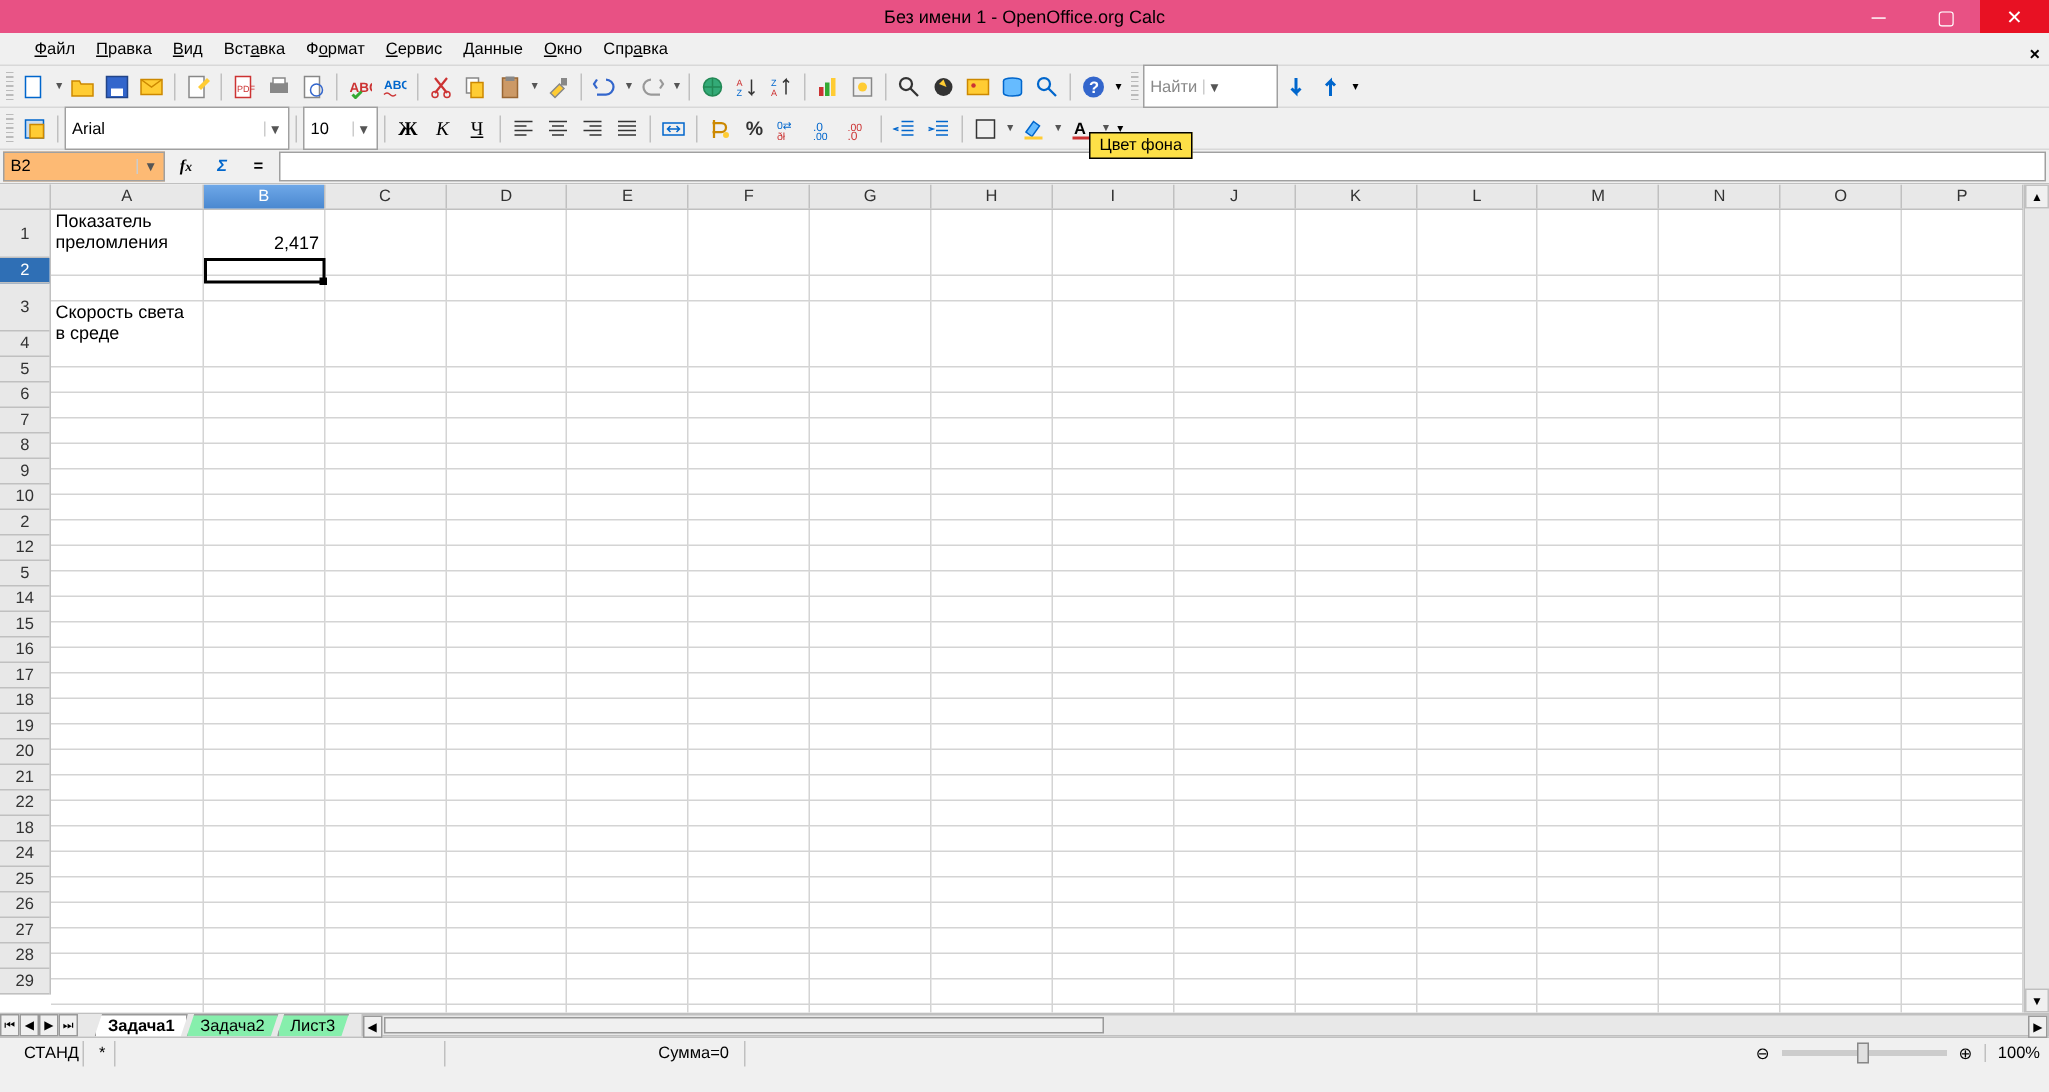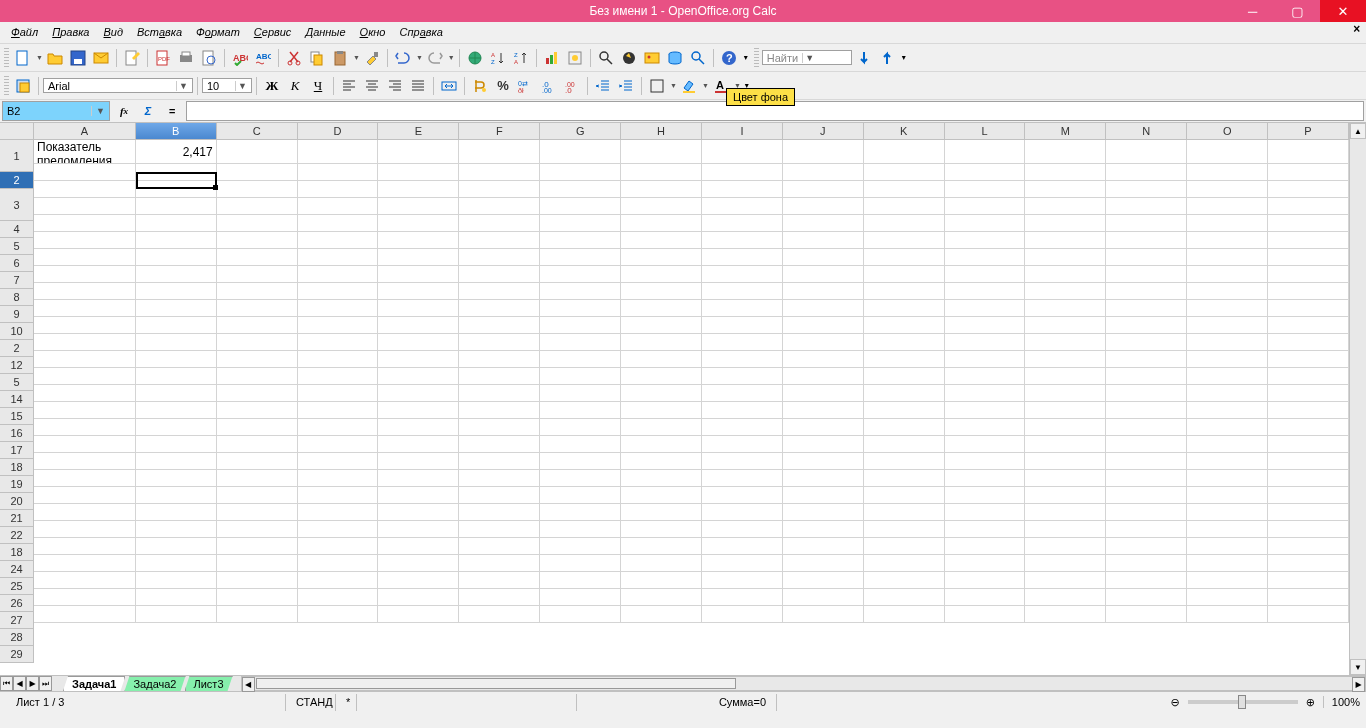--- a/index.html
+++ b/index.html
@@ -1,57 +1,57 @@
 <!DOCTYPE html>
 <html><head>
 <meta charset="utf-8">
 <style>
 * { margin:0; padding:0; box-sizing:border-box; }
 body { font-family:Tahoma,Arial,sans-serif; font-size:11px; background:#f0f0f0; overflow:hidden; width:1366px; height:728px; position:relative;}
 .titlebar { background:#e85184; height:22px; display:flex; align-items:center; justify-content:center; position:relative;}
-.titlebar .title { color:#ffffff; font-size:12px;}
+.titlebar .title { color:#000000; font-size:12px;}
 .winbtns { position:absolute; right:0; top:0; display:flex; height:22px;}
 .winbtn { width:45px; height:22px; display:flex; align-items:center; justify-content:center; color:#fff; font-size:13px;}
 .winbtn.close { background:#e81123; width:46px;}
-.menubar { background:#f0f0f0; height:22px; display:flex; align-items:flex-start; padding:0 4px; border-bottom:1px solid #d8d8d8; position:relative;font-style:italic;}
+.menubar { background:#f0f0f0; height:22px; display:flex; align-items:flex-end; padding:0 16px; border-bottom:1px solid #d8d8d8; position:relative;}
 .menubar .mitem { padding:0 7px; height:20px; display:flex; align-items:center; cursor:default;}
 .menubar .mitem span { text-decoration:none;}
 .menubar .mitem u { text-decoration:underline;}
 .menuclose { position:absolute; right:6px; font-size:12px; font-weight:bold;}
 .toolbar { background:#f0f0f0; height:28px; display:flex; align-items:center; padding:0 2px; border-bottom:1px solid #d8d8d8; gap:1px; position:relative;}
 .grip { width:5px; height:20px; background:repeating-linear-gradient(to bottom,#bbb 0,#bbb 1px,transparent 1px,transparent 3px); margin:0 2px;}
 .tbtn { width:22px; height:22px; display:flex; align-items:center; justify-content:center; border:1px solid transparent; border-radius:2px;}
 .tsep { width:1px; height:18px; background:#c0c0c0; margin:0 3px;}
-.combo { height:15px; border:1px solid #a0a0a0; background:#fff; display:flex; align-items:center; padding:0 2px 0 4px; font-size:11px;}
+.combo { height:29px; border:1px solid #a0a0a0; background:#fff; display:flex; align-items:center; padding:0 2px 0 4px; font-size:11px;}
 .combo .cdrop { width:14px; text-align:center; font-size:9px; color:#555; border-left:1px solid #ccc; margin-left:4px;}
 .fontcombo { width:150px;}
 .sizecombo { width:50px;}
 .findcombo { width:90px;}
 svg.ico { width:16px; height:16px;}
 .drop { font-size:7px; color:#555; margin-left:1px;}
 .tooltip { position:absolute; background:#fde047; border:1px solid #000; padding:2px 6px; font-size:11px; z-index:100; top:16px; left:726px;}
 .cellref-bar { height:23px; background:#f0f0f0; border-bottom:1px solid #c0c0c0; display:flex; align-items:center; padding:0 2px; gap:4px;}
-.cellref { width:108px; height:20px; border:1px solid #a0a0a0; background:#7dd3fc; display:flex; align-items:center; padding:0 4px;}
+.cellref { width:108px; height:20px; border:1px solid #a0a0a0; background:#fdba74; display:flex; align-items:center; padding:0 4px;}
 .cellref .cdrop { margin-left:auto; font-size:9px; color:#555; border-left:1px solid #ccc; padding-left:4px;}
 .fxbtn { width:20px; height:20px; display:flex; align-items:center; justify-content:center; font-style:italic; font-weight:bold;}
 .formulainp { flex:1; height:20px; border:1px solid #a0a0a0; background:#fff; padding:0 4px;}
 .sheet-area { position:relative; height:552px; background:#fff; display:flex;}
 .rowhdrs { width:34px; background:#e8e8e8; border-right:1px solid #c0c0c0;}
 .corner { height:17px; background:#e8e8e8; border-bottom:1px solid #c0c0c0; border-right:1px solid #c0c0c0;}
 .rh { height:17px; border-bottom:1px solid #c0c0c0; display:flex; align-items:center; justify-content:center; font-size:11px; color:#333;}
 .rh.tall { height:32px;}
 .rh.sel { background:#2f6fb5; color:#fff;}
 .gridwrap { flex:1; position:relative; overflow:hidden;}
 .colhdrs { height:17px; display:flex; background:#e8e8e8; border-bottom:1px solid #c0c0c0;}
 .ch { width:81px; border-right:1px solid #c0c0c0; display:flex; align-items:center; justify-content:center; font-size:11px; color:#333;}
 .ch.wide { width:102px;}
 .ch.sel { background:linear-gradient(#6fa8e8,#4a88d0); color:#fff;}
 .gridrows { position:relative;}
 .gr { display:flex; height:17px;}
-.gr.tall { height:24px;}
+.gr.tall { height:44px;}
 .gc { width:81px; border-right:1px solid #d4d4d4; border-bottom:1px solid #d4d4d4; padding:0 3px; font-size:12px; display:flex; align-items:center; overflow:hidden;}
 .gc.wide { width:102px;}
 .gc.r { justify-content:flex-end;}
 .gc.wrap { line-height:1.15; align-items:flex-start; padding-top:1px; white-space:normal;}
 .cursor-cell { position:absolute; border:2px solid #000; pointer-events:none;}
 .fillhandle { position:absolute; width:5px; height:5px; background:#000; right:-3px; bottom:-3px;}
 .vscroll { width:17px; background:#e8e8e8; border-left:1px solid #c0c0c0; position:relative;}
 .vsbtn { height:16px; background:#f0f0f0; border:1px solid #c0c0c0; display:flex; align-items:center; justify-content:center; font-size:8px;}
 .tabbar { height:16px; background:#e8e8e8; display:flex; align-items:center; border-top:1px solid #c0c0c0;}
 .tabnav { width:13px; height:15px; border:1px solid #999; background:#f0f0f0; display:flex; align-items:center; justify-content:center; font-size:8px;}
@@ -525,20 +525,38 @@
           <div class="gc"></div>
           <div class="gc"></div>
           <div class="gc"></div>
           <div class="gc"></div>
           <div class="gc"></div>
           <div class="gc"></div>
           <div class="gc"></div>
           <div class="gc"></div>
           <div class="gc"></div>
         </div>
+        <div class="gr tall">
+          <div class="gc wide wrap">Скорость света в среде</div>
+          <div class="gc"></div>
+          <div class="gc"></div>
+          <div class="gc"></div>
+          <div class="gc"></div>
+          <div class="gc"></div>
+          <div class="gc"></div>
+          <div class="gc"></div>
+          <div class="gc"></div>
+          <div class="gc"></div>
+          <div class="gc"></div>
+          <div class="gc"></div>
+          <div class="gc"></div>
+          <div class="gc"></div>
+          <div class="gc"></div>
+          <div class="gc"></div>
+        </div>
         <div class="gr">
           <div class="gc wide"></div>
           <div class="gc"></div>
           <div class="gc"></div>
           <div class="gc"></div>
           <div class="gc"></div>
           <div class="gc"></div>
           <div class="gc"></div>
           <div class="gc"></div>
           <div class="gc"></div>
@@ -1024,21 +1042,20 @@
     </div>
   <div class="hscroll">
     <div class="tabnav">◀</div>
     <div class="hsthumb"></div>
     <div style="flex:1"></div>
     <div class="tabnav">▶</div>
   </div>
 </div>
 
 <div class="statusbar">
-  <div class="stcell w1">Лист 1 / 3</div>
   <div class="stcell w3">СТАНД</div>
   <div class="stcell w4">*</div>
   <div class="stcell w5"></div>
   <div class="stcell w6" style="justify-content:flex-end;">Сумма=0</div>
   <div style="display:flex;align-items:center;margin-left:auto;">
     <span>⊖</span>
     <div class="zoomslider">
         <div class="zt"></div>
       </div>
     <span>⊕</span>

